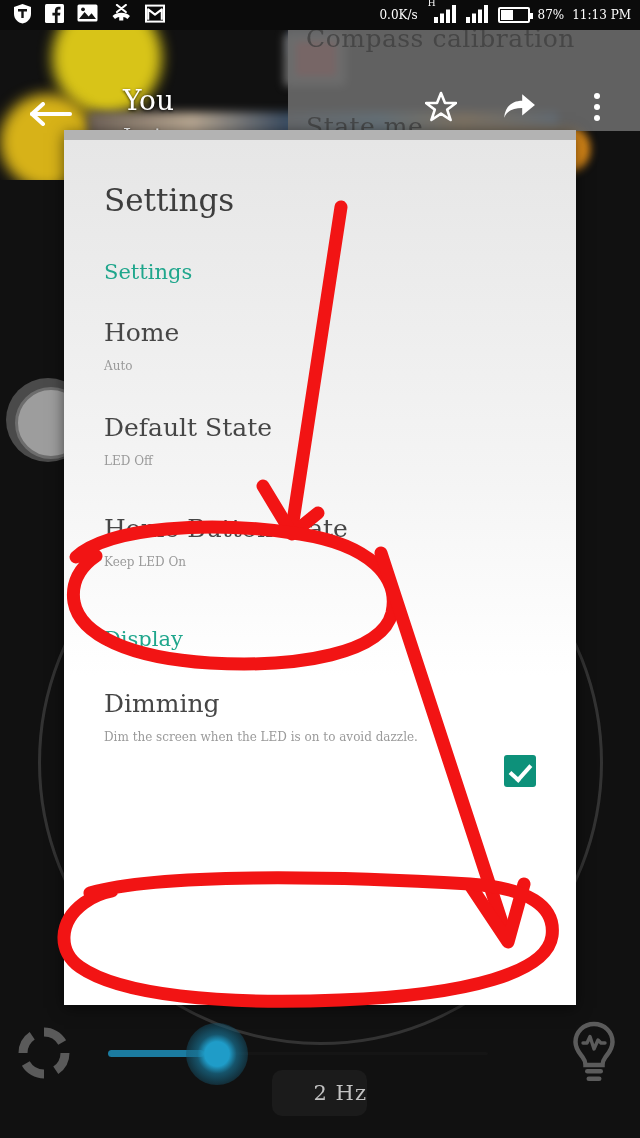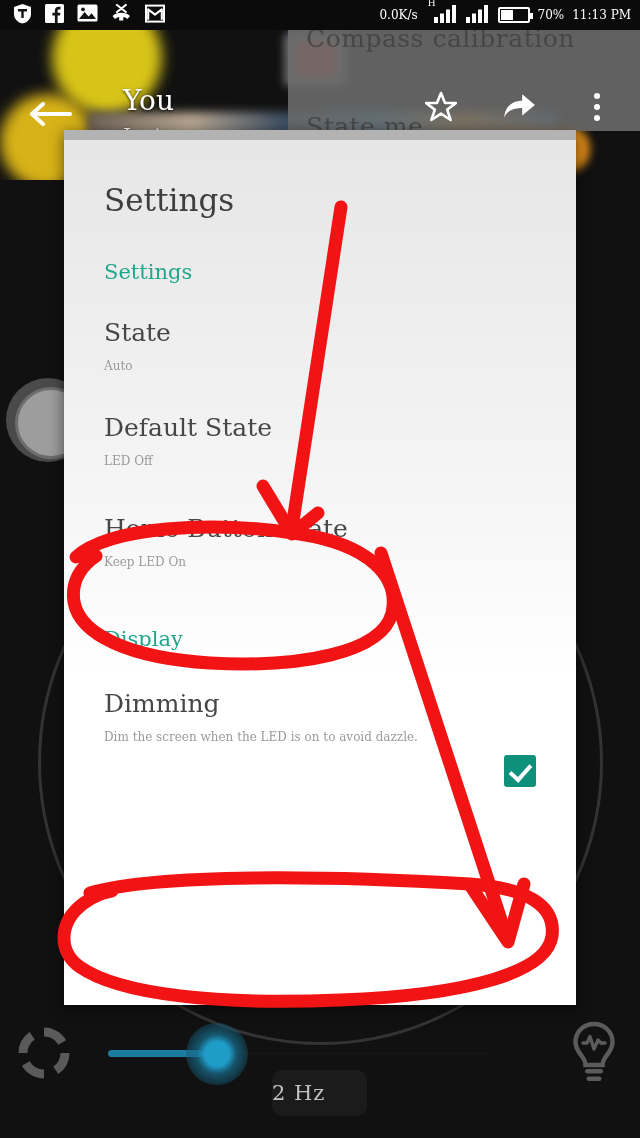--- a/index.html
+++ b/index.html
@@ -254,21 +254,21 @@
   }
   .slider-thumb {
     position: absolute; left: 78px; top: -12px;
     width: 62px; height: 62px; border-radius: 50%;
     background: radial-gradient(circle, #1f9cc8 0%, #1f9cc8 28%, rgba(24,110,142,.72) 45%, rgba(20,80,104,.42) 72%, rgba(16,50,66,0) 100%);
   }
   .hz-chip {
     position: absolute; left: 272px; bottom: 22px;
     min-width: 95px; height: 46px;
     background: #1b1b1b; border-radius: 10px;
-    display: flex; align-items: center; justify-content: flex-start;
+    display: flex; align-items: center; justify-content: flex-end;
   }
   .hz-text {
     font-family: "DejaVu Serif", serif;
     font-size: 21px; color: #c2c2c2; letter-spacing: 1px;
   }
 </style>
 </head>
 <body>
 
 <div id="screen">
@@ -377,35 +377,35 @@
         <svg width="24" height="19" viewBox="0 0 24 19">
           <rect x="0" y="13" width="4" height="6" fill="#fff"></rect>
           <rect x="6" y="9.5" width="4" height="9.5" fill="#fff"></rect>
           <rect x="12" y="5.5" width="4" height="13.5" fill="#fff"></rect>
           <rect x="18" y="1" width="4" height="18" fill="#fff"></rect>
         </svg>
       </span>
       <span class="battery">
           <i></i>
         </span>
-      <span class="sb-text">70%</span>
+      <span class="sb-text">87%</span>
       <span class="sb-text">11:13 PM</span>
     </div>
   </div>
 
   <div class="dialog">
     <div class="dialog-headbar"></div>
     <div class="dialog-inner">
 
       <div class="dialog-title">Settings</div>
 
       <div class="section-label">Settings</div>
 
       <div class="pref">
-        <div class="pref-title">State</div>
+        <div class="pref-title">Home</div>
         <div class="pref-sub">Auto</div>
       </div>
 
       <div class="pref">
         <div class="pref-title">Default State</div>
         <div class="pref-sub">LED Off</div>
       </div>
 
       <div class="pref" style="margin-top:40px;">
         <div class="pref-title">Home Button State</div>

